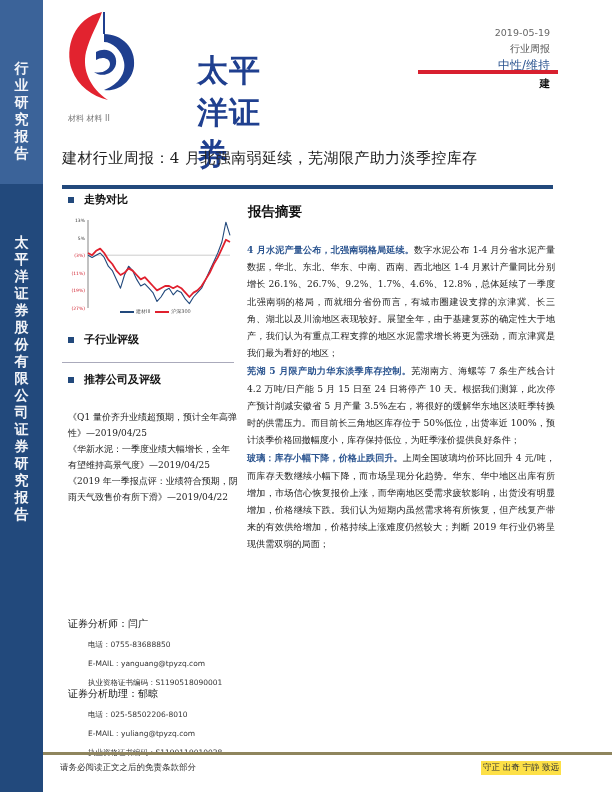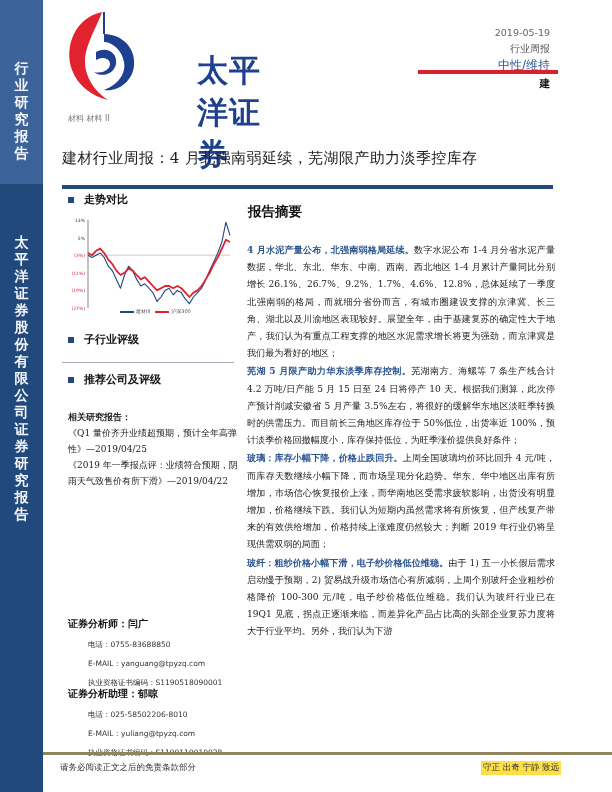--- a/index.html
+++ b/index.html
@@ -24,21 +24,21 @@
     .title-rule { position:absolute; left:62px; top:185px; width:491px; height:4px; background:#22497c; }
     .sec-h { position:absolute; font-family:"DejaVu Serif", serif; font-weight:bold; font-size:11px; color:#111; }
     .sq { display:inline-block; width:6px; height:6px; background:#22497c; margin-right:10px; vertical-align:middle; }
     .chart { position:absolute; left:62px; top:214px; width:172px; height:100px; }
     .legend { position:absolute; left:120px; top:308px; font-size:5px; color:#555; }
     .legend .ln { display:inline-block; width:14px; height:2px; vertical-align:middle; margin-right:2px; }
     .hr-thin { position:absolute; left:62px; top:362px; width:172px; height:1px; background:#aab; }
     .related { position:absolute; left:68px; top:409px; width:170px; font-size:9px; line-height:16px; color:#222; font-family:"DejaVu Serif", serif; }
     .related .h { font-weight:bold; }
     .analyst { position:absolute; left:68px; width:170px; font-family:"DejaVu Serif", serif; }
-    .analyst .nm { font-weight:bold; font-size:10px; color:#111; }
+    .analyst .nm { font-weight:normal; font-size:10px; color:#111; }
     .analyst .ln { font-size:7.5px; color:#333; margin-top:9px; font-family:"DejaVu Sans", sans-serif;padding-left:20px; }
     .summary-h { position:absolute; left:248px; top:193px; font-family:"DejaVu Serif", serif; font-weight:bold; font-size:13.5px; color:#111;margin-top:10px; }
     .summary { position:absolute; left:247px; top:225px; width:308px; font-size:9.1px; line-height:17.2px; color:#222; text-align:justify; font-family:"DejaVu Serif", serif;margin-top:16px; }
     .summary p { margin:0; }
     .summary .lead { color:#2c5590; font-weight:bold; }
     .foot-rule { position:absolute; left:43px; top:752px; width:569px; height:3px; background:#8f855d; }
     .foot-left { position:absolute; left:60px; top:762px; font-size:8.5px; color:#333; font-family:"DejaVu Serif", serif; }
     .foot-right { position:absolute; left:481px; top:761px; font-size:8.5px; color:#333; background:#fde047; padding:1px 2px; font-family:"DejaVu Serif", serif; }
   </style>
 </head>
@@ -111,22 +111,22 @@
 <div class="legend">
   <span class="ln" style="background:#22497c"></span><span>建材III</span>
   &nbsp;&nbsp;<span class="ln" style="background:#e0202e"></span><span>沪深300</span>
 </div>
 
 <div class="sec-h" style="left:68px;top:332px;"><span class="sq"></span><span>子行业评级</span></div>
 <div class="hr-thin"></div>
 <div class="sec-h" style="left:68px;top:372px;"><span class="sq"></span><span>推荐公司及评级</span></div>
 
 <div class="related">
-  <div class="h">相关研究报告：</div>
   <div>《Q1 量价齐升业绩超预期，预计全年高弹性》—2019/04/25</div>
+  <div>《华新水泥：一季度业绩大幅增长，全年有望维持高景气度》—2019/04/25</div>
   <div>《2019 年一季报点评：业绩符合预期，阴雨天气致售价有所下滑》—2019/04/22</div>
 </div>
 
 <div class="analyst" style="top:617px;">
   <div class="nm">证券分析师：闫广</div>
   <div class="ln">电话：0755-83688850</div>
   <div class="ln">E-MAIL：yanguang@tpyzq.com</div>
   <div class="ln">执业资格证书编码：S1190518090001</div>
 </div>
 <div class="analyst" style="top:687px;">
@@ -134,18 +134,17 @@
   <div class="ln">电话：025-58502206-8010</div>
   <div class="ln">E-MAIL：yuliang@tpyzq.com</div>
   <div class="ln">执业资格证书编码：S1190119010028</div>
 </div>
 
 <div class="summary-h">报告摘要</div>
 <div class="summary" id="summary">
     <p><span class="lead">4 月水泥产量公布，北强南弱格局延续。</span><span>数字水泥公布 1-4 月分省水泥产量数据，华北、东北、华东、中南、西南、西北地区 1-4 月累计产量同比分别增长 26.1%、26.7%、9.2%、1.7%、4.6%、12.8%，总体延续了一季度北强南弱的格局，而就细分省份而言，有城市圈建设支撑的京津冀、长三角、湖北以及川渝地区表现较好。展望全年，由于基建复苏的确定性大于地产，我们认为有重点工程支撑的地区水泥需求增长将更为强劲，而京津冀是我们最为看好的地区；</span></p>
     <p><span class="lead">芜湖 5 月限产助力华东淡季库存控制。</span><span>芜湖南方、海螺等 7 条生产线合计 4.2 万吨/日产能 5 月 15 日至 24 日将停产 10 天。根据我们测算，此次停产预计削减安徽省 5 月产量 3.5%左右，将很好的缓解华东地区淡旺季转换时的供需压力。而目前长三角地区库存位于 50%低位，出货率近 100%，预计淡季价格回撤幅度小，库存保持低位，为旺季涨价提供良好条件；</span></p>
     <p><span class="lead">玻璃：库存小幅下降，价格止跌回升。</span><span>上周全国玻璃均价环比回升 4 元/吨，而库存天数继续小幅下降，而市场呈现分化趋势。华东、华中地区出库有所增加，市场信心恢复报价上涨，而华南地区受需求疲软影响，出货没有明显增加，价格继续下跌。我们认为短期内虽然需求将有所恢复，但产线复产带来的有效供给增加，价格持续上涨难度仍然较大；判断 2019 年行业仍将呈现供需双弱的局面；</span></p>
-    <p><span class="lead">玻纤：粗纱价格小幅下滑，电子纱价格低位维稳。</span><span>由于 1) 五一小长假后需求启动慢于预期，2) 贸易战升级市场信心有所减弱，上周个别玻纤企业粗纱价格降价 100-300 元/吨，电子纱价格低位维稳。我们认为玻纤行业已在 19Q1 见底，拐点正逐渐来临，而差异化产品占比高的头部企业复苏力度将大于行业平均。另外，我们认为下游</span></p>
   </div>
 
 <div class="foot-rule"></div>
 <div class="foot-left">请务必阅读正文之后的免责条款部分</div>
 <div class="foot-right">守正 出奇 宁静 致远</div>
 
 </body></html>

